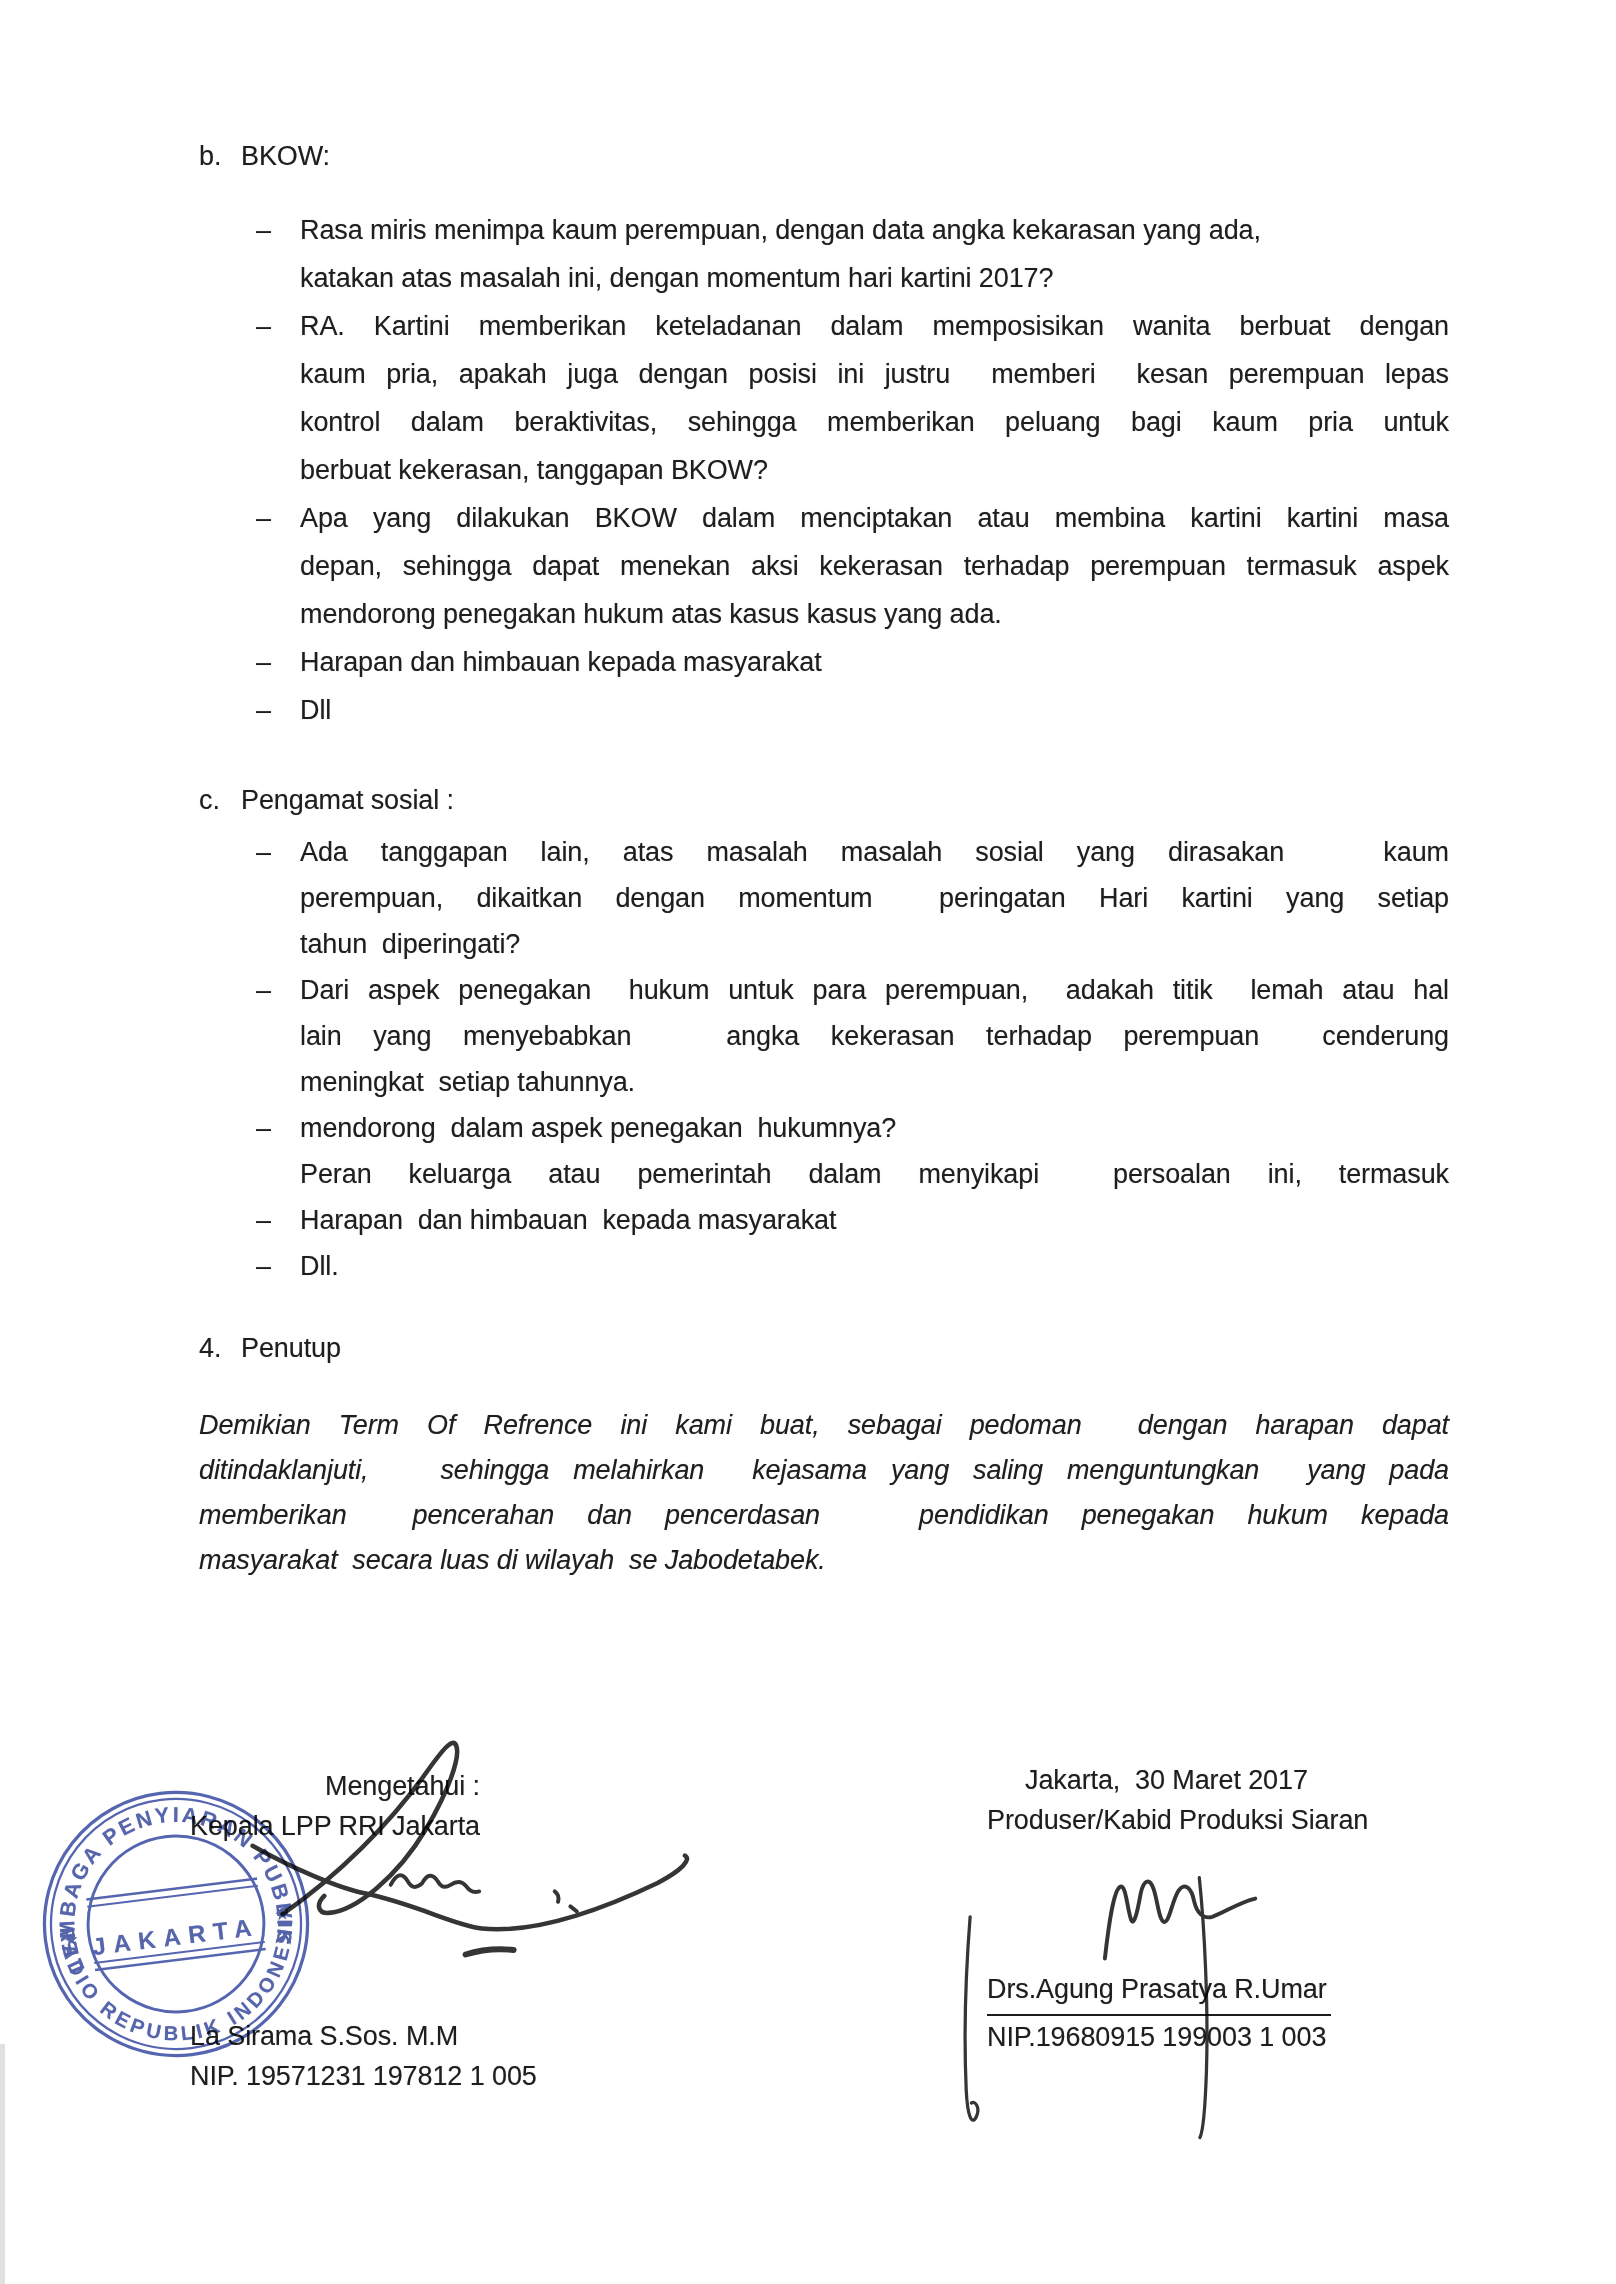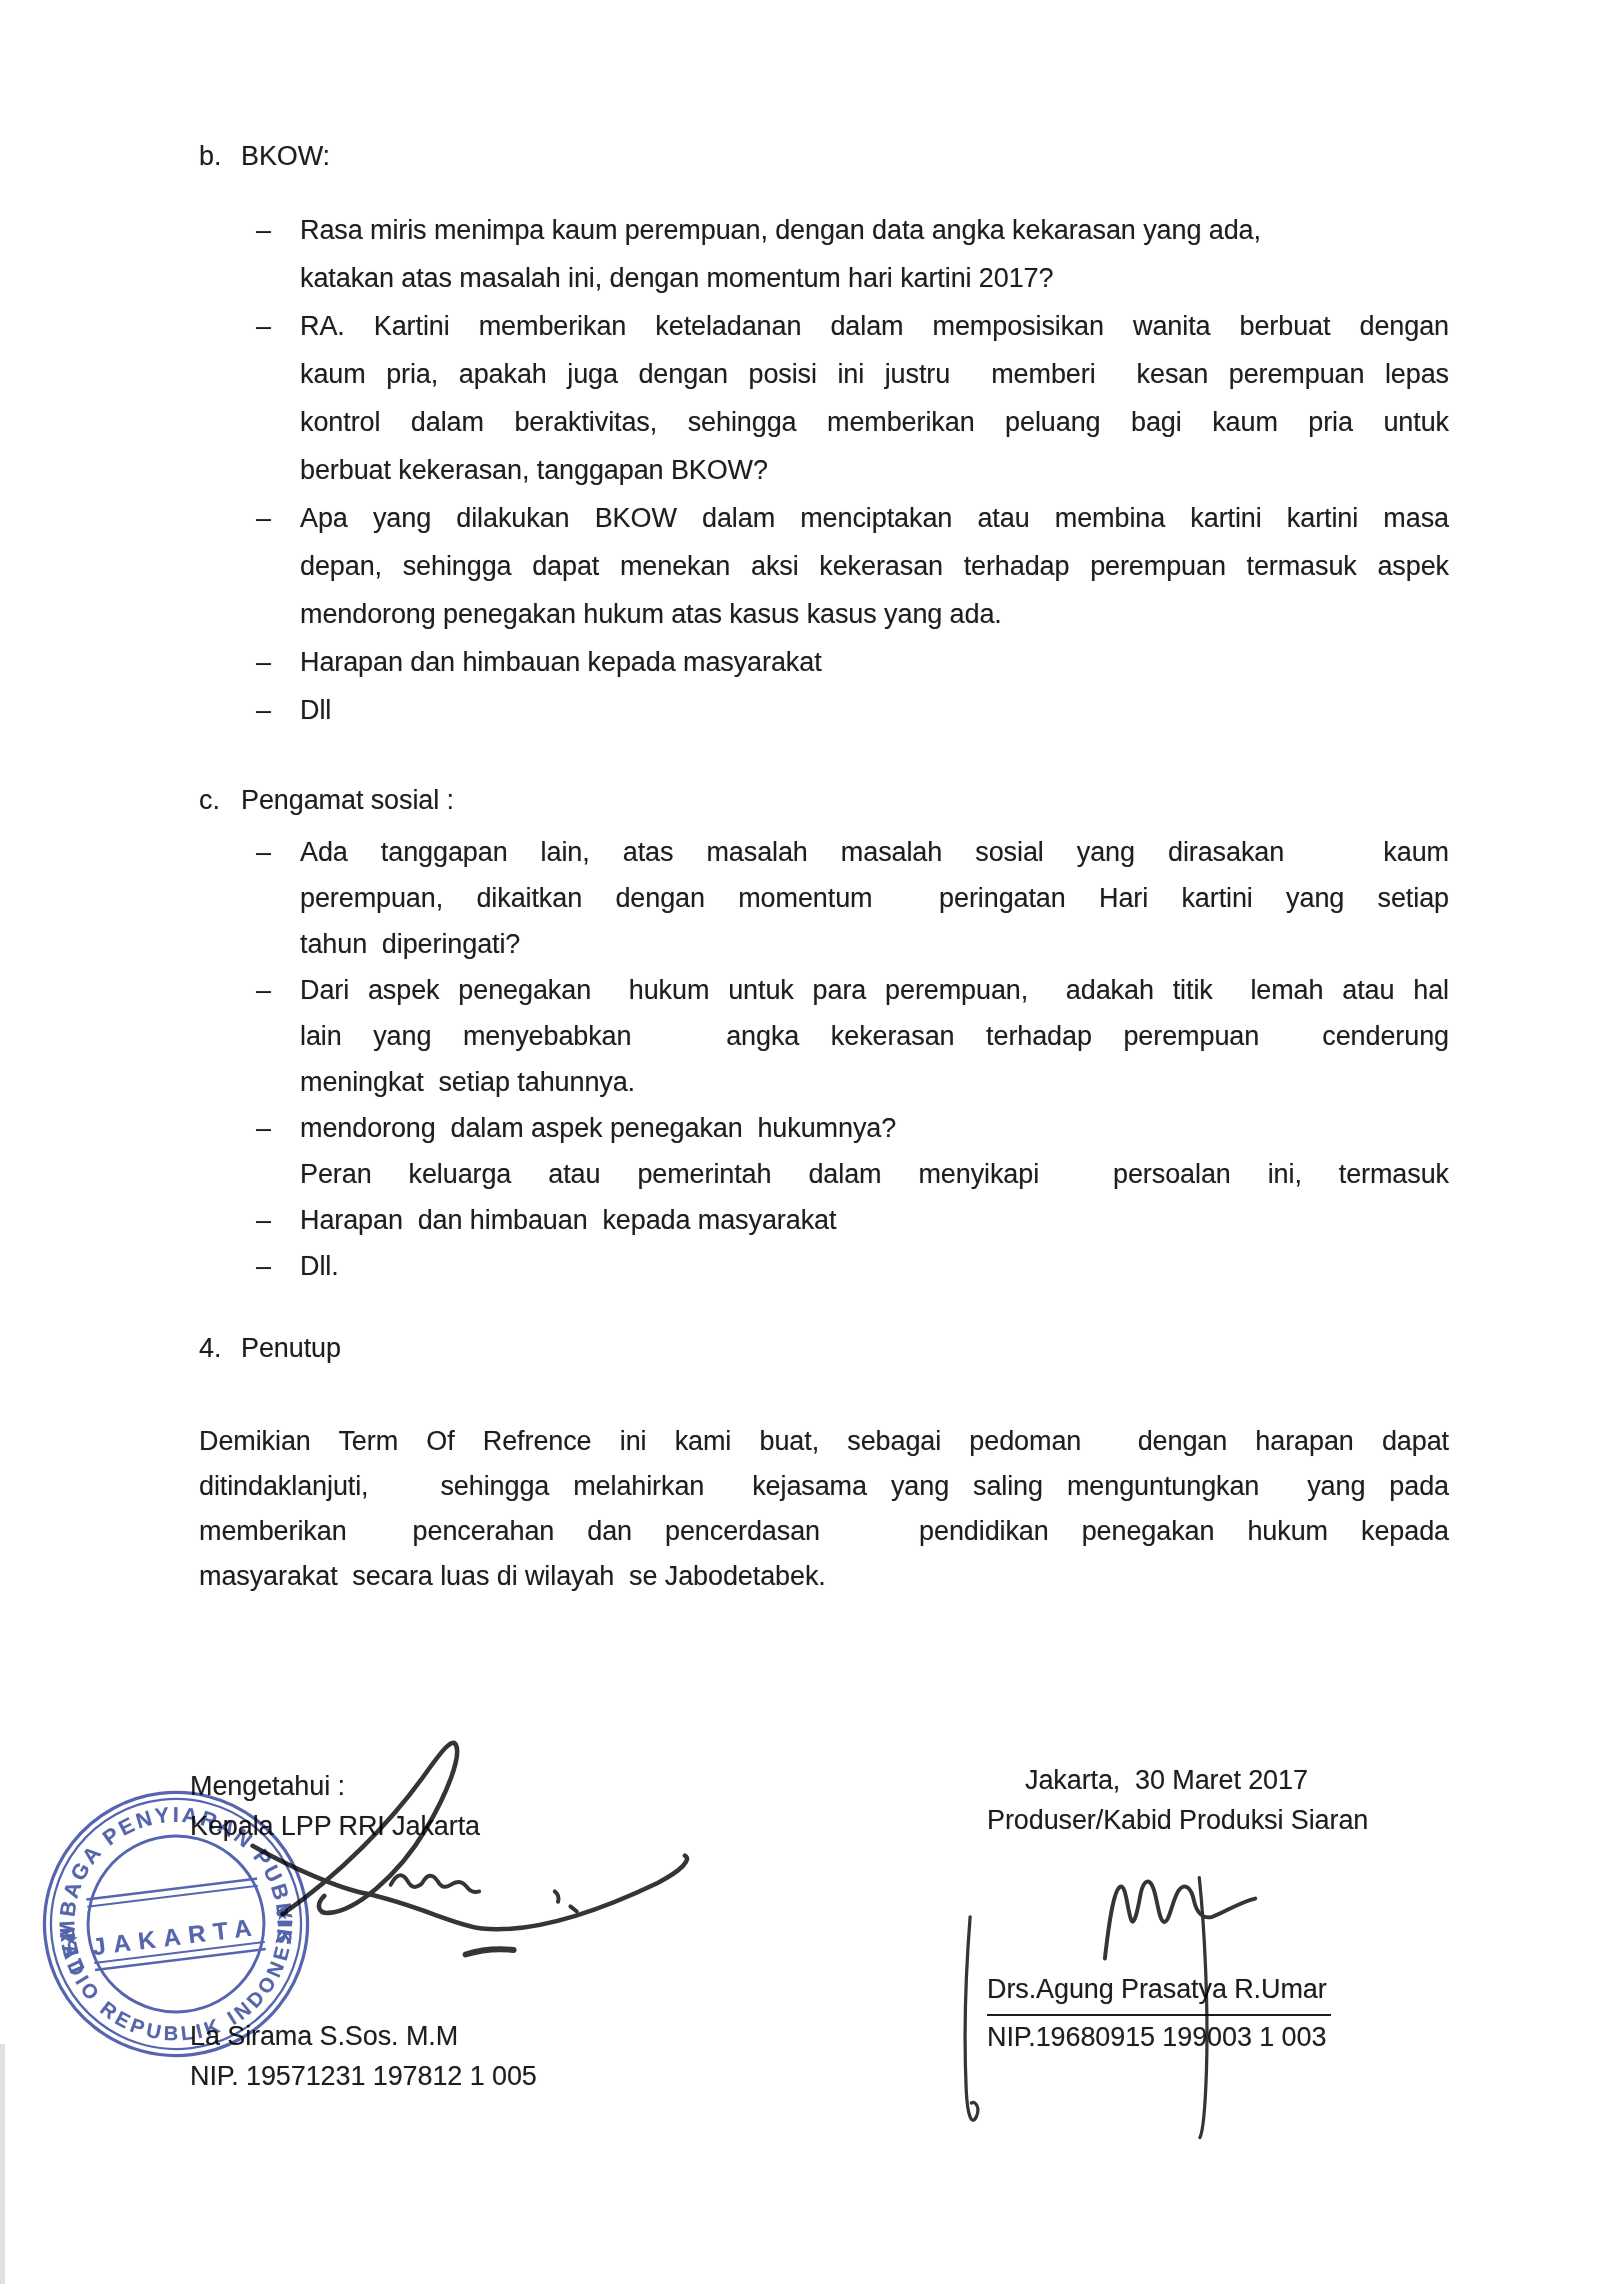--- a/index.html
+++ b/index.html
@@ -9,26 +9,26 @@
     color:#1e1e1e;font-size:27px;letter-spacing:-0.1px;
     text-shadow:0 0 0.8px rgba(25,25,25,.4);
   }
   .content{position:absolute;left:199px;top:132px;width:1250px;line-height:48px;}
   .heading{display:flex;}
   .lbl{flex:0 0 42px;width:42px;}
   .list{margin-top:26px;}
   .heading-c{margin-top:42px;}
   .list-c{margin-top:5.2px;line-height:46px;}
   .heading-p{margin-top:35px;}
-  .para{margin-top:47px;line-height:45px;}
+  .para{margin-top:31px;line-height:45px;font-style:italic;}
   .bitem{position:relative;padding-left:101px;}
   .dash{position:absolute;left:57px;top:0;}
   .line{min-height:1em;}
   .just{text-align:justify;text-align-last:justify;}
-  .sig-left-head{position:absolute;left:190px;top:1766px;line-height:40px;}
+  .sig-left-head{position:absolute;left:190px;top:1766px;line-height:40px;text-align:right;}
   .sig-left-name{position:absolute;left:190px;top:1968px;line-height:40px;margin-top:48px;}
   .sig-right-head{position:absolute;left:987px;top:1724px;line-height:40px;margin-top:36px;}
   .sig-right-name{position:absolute;left:987px;top:1968px;line-height:43px;}
   .date-indent{padding-left:38px;}
   .uname{display:inline-block;border-bottom:2.6px solid #1c1c1c;padding:0 3.9px 3.3px 0;}
   .stamp-svg{position:absolute;left:36px;top:1784px;mix-blend-mode:multiply;opacity:.88;}
   .sigart{position:absolute;left:0;top:0;mix-blend-mode:multiply;pointer-events:none;}
   .scan-edge{position:absolute;left:0;top:2044px;width:4.6px;height:240px;background:#c9c9c9;opacity:.55;}
 </style>
 </head>

